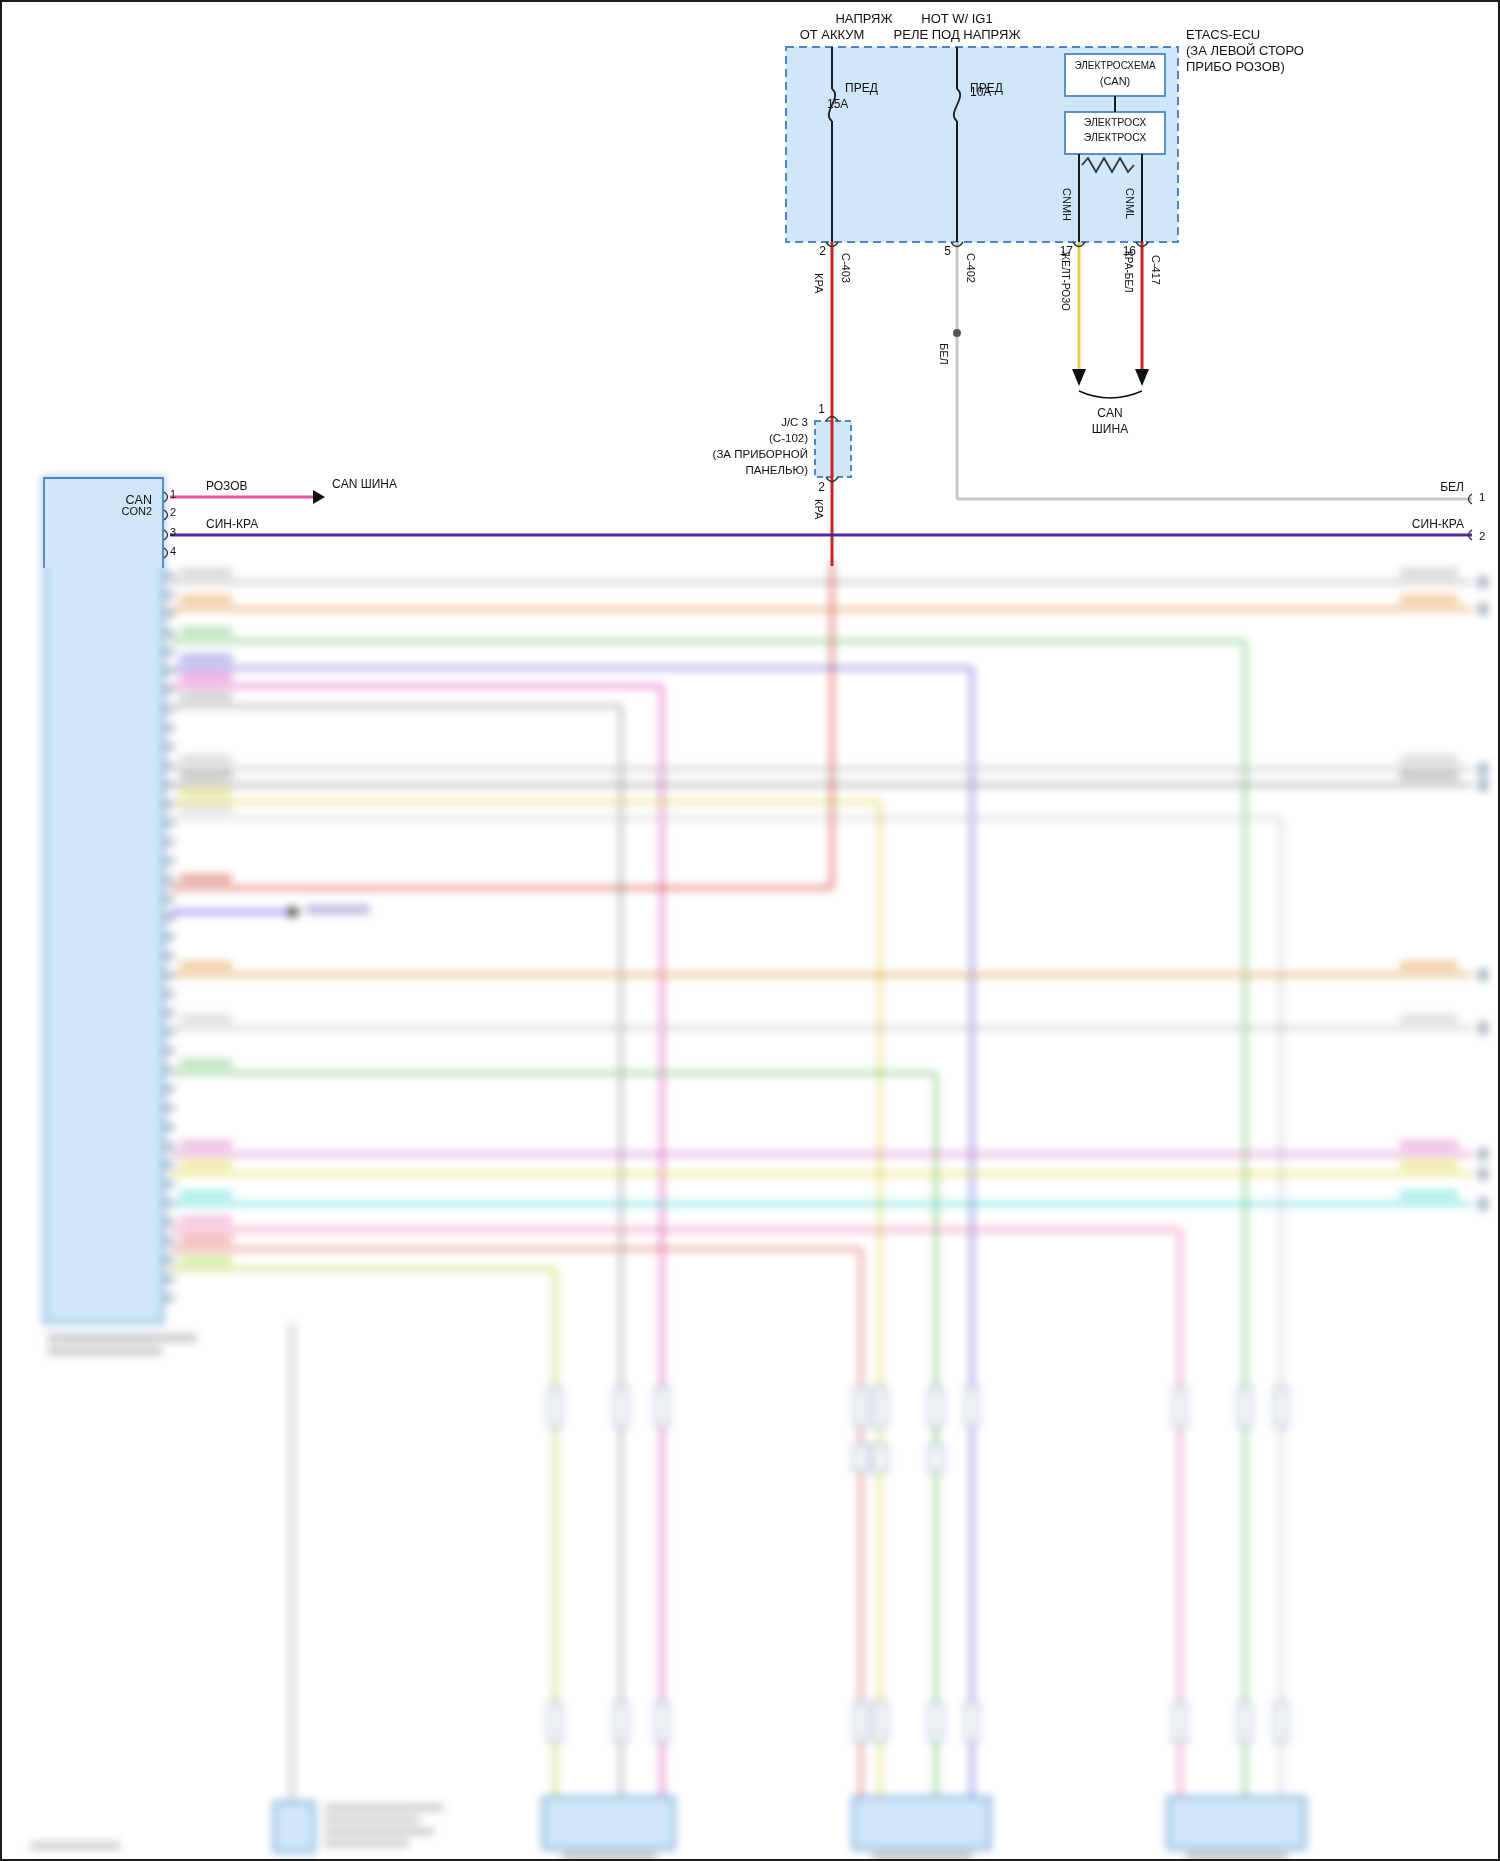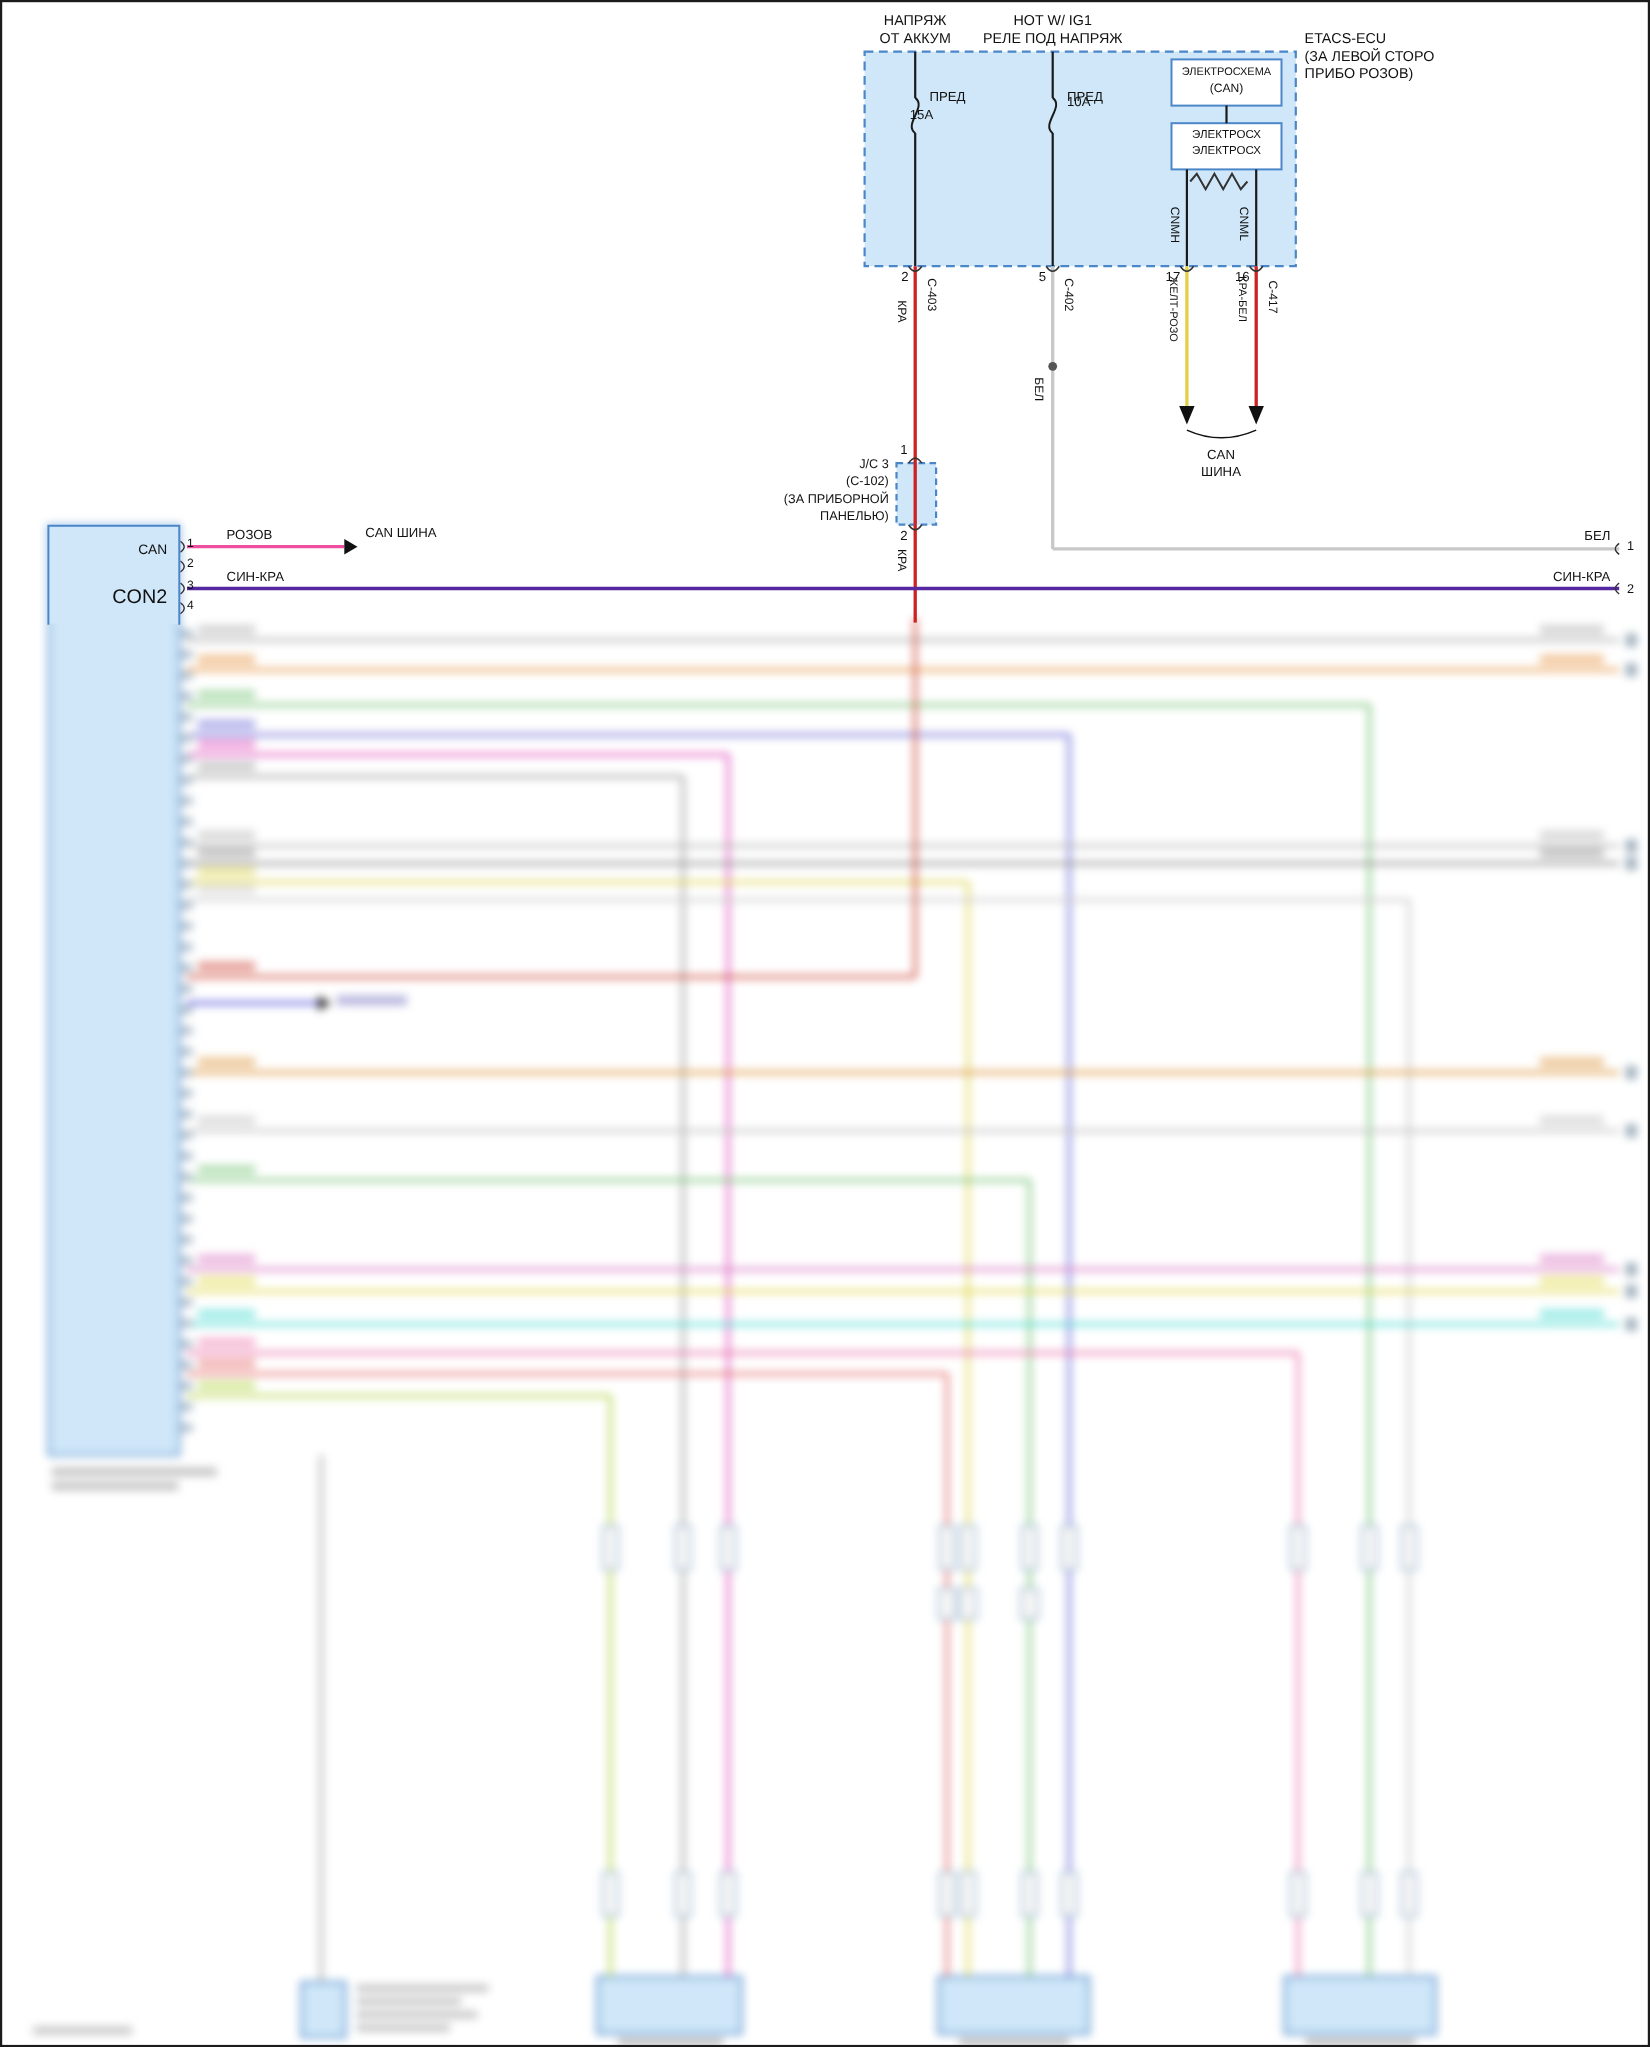--- a/index.html
+++ b/index.html
@@ -206,21 +206,21 @@
       <path d="M162,490 Q169,495 162,500" fill="none" stroke="#333333" stroke-width="1.2"></path>
       <path d="M162,508 Q169,513 162,518" fill="none" stroke="#333333" stroke-width="1.2"></path>
       <path d="M162,528 Q169,533 162,538" fill="none" stroke="#333333" stroke-width="1.2"></path>
       <path d="M162,546 Q169,551 162,556" fill="none" stroke="#333333" stroke-width="1.2"></path>
       <path d="M1470,492 Q1463,497 1470,502" fill="none" stroke="#333333" stroke-width="1.2"></path>
       <path d="M1470,528 Q1463,533 1470,538" fill="none" stroke="#333333" stroke-width="1.2"></path>
       <path d="M161,566 L161,476 L42,476 L42,566" fill="none" stroke="#4a86c8" stroke-width="1.8"></path>
       <circle cx="955" cy="331" r="4" fill="#555555"></circle>
     </svg>
 
-  <div class="t tc" style="left:830px;top:10px">НАПРЯЖ</div>
+  <div class="t tc" style="left:862px;top:10px">НАПРЯЖ</div>
   <div class="t tc" style="left:830px;top:26px">ОТ АККУМ</div>
   <div class="t tc" style="left:955px;top:10px">HOT W/ IG1</div>
   <div class="t tc" style="left:955px;top:26px">РЕЛЕ ПОД НАПРЯЖ</div>
 
   <div class="t" style="left:1184px;top:26px">ETACS-ECU</div>
   <div class="t" style="left:1184px;top:42px">(ЗА ЛЕВОЙ СТОРО</div>
   <div class="t" style="left:1184px;top:58px">ПРИБО РОЗОВ)</div>
 
   <div class="t" style="left:843px;top:80px;font-size:12px">ПРЕД</div>
   <div class="t" style="left:825px;top:96px;font-size:12px">15A</div>
@@ -252,21 +252,21 @@
 
   <div class="t tr" style="left:806px;top:414px;font-size:11.5px">J/C 3</div>
   <div class="t tr" style="left:806px;top:430px;font-size:11.5px">(C-102)</div>
   <div class="t tr" style="left:806px;top:446px;font-size:11.5px">(ЗА ПРИБОРНОЙ</div>
   <div class="t tr" style="left:806px;top:462px;font-size:11.5px">ПАНЕЛЬЮ)</div>
   <div class="t tr" style="left:823px;top:401px;font-size:12px">1</div>
   <div class="t tr" style="left:823px;top:479px;font-size:12px">2</div>
   <div class="t tv" style="left:811px;top:497px;font-size:11px">КРА</div>
 
   <div class="t tr" style="left:150px;top:491px;font-size:12.5px">CAN</div>
-  <div class="t tr" style="left:150px;top:530px;font-size:18px">CON2</div>
+  <div class="t tr" style="left:150px;top:503px;font-size:11px">CON2</div>
   <div class="t" style="left:168px;top:486px;font-size:11px">1</div>
   <div class="t" style="left:168px;top:504px;font-size:11px">2</div>
   <div class="t" style="left:168px;top:524px;font-size:11px">3</div>
   <div class="t" style="left:168px;top:543px;font-size:11px">4</div>
   <div class="t" style="left:204px;top:478px;font-size:12px">РОЗОВ</div>
   <div class="t" style="left:330px;top:476px;font-size:12px">CAN ШИНА</div>
   <div class="t" style="left:204px;top:516px;font-size:12px">СИН-КРА</div>
 
   <div class="t tr" style="left:1462px;top:479px;font-size:12px">БЕЛ</div>
   <div class="t" style="left:1477px;top:489px;font-size:11.5px">1</div>

